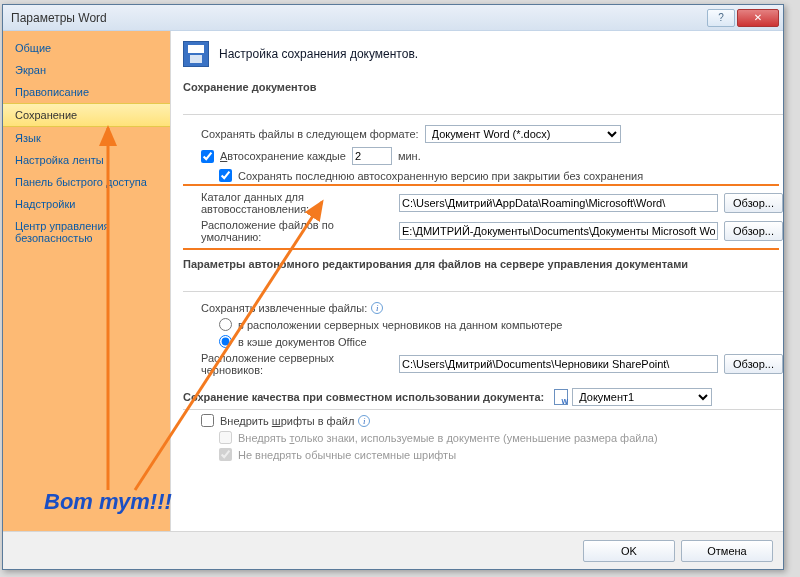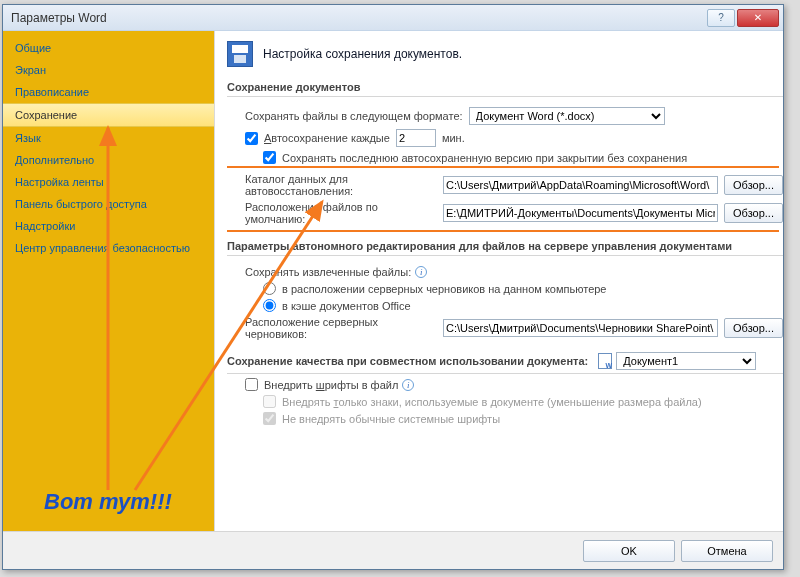--- a/index.html
+++ b/index.html
@@ -46,22 +46,22 @@
     color:#fff; border-color:#a33;
     width:42px;
   }
   .body {
     flex: 1;
     display: flex;
     background: #fff;
     overflow: hidden;
   }
   .sidebar {
-    width: 212px;
-    background: #eab308;
+    width: 168px;
+    background: #fdba74;
     border-right: 1px solid #d9d9d9;
     padding-top: 6px;
   }
   .sidebar .item {
     padding: 5px 12px;
     font-size: 11px;
     color: #0a5aa6;
     cursor: pointer;
   }
   .sidebar .item.selected {
@@ -93,21 +93,21 @@
   }
   .header .save-ico::after{
     content:""; position:absolute; bottom:3px; left:6px; width:12px; height:8px; background:#d8e4f4;
   }
   .header .txt { color:#0f172a; font-size:12px; }
   .section-title {
     font-weight: bold;
     color: #444;
     font-size: 11px;
     margin: 0 0 10px 0;
-    padding-bottom: 3px;
+    padding-bottom: 21px;
     border-bottom: 1px solid #d6d6d6;
   }
   .row {
     display: flex;
     align-items: center;
     margin: 4px 0;
     font-size: 11px;
     color: #444;
   }
   .row .lbl { margin-right: 6px; }
@@ -211,21 +211,20 @@
     <div class="btn close">✕</div>
   </div>
 
   <div class="body">
     <div class="sidebar">
       <div class="item">Общие</div>
       <div class="item">Экран</div>
       <div class="item">Правописание</div>
       <div class="item selected">Сохранение</div>
       <div class="item">Язык</div>
-      <div class="item">Дополнительно</div>
       <div class="item">Настройка ленты</div>
       <div class="item">Панель быстрого доступа</div>
       <div class="item">Надстройки</div>
       <div class="item">Центр управления безопасностью</div>
     </div>
 
     <div class="content">
       <div class="header">
         <div class="save-ico"></div>
         <div class="txt">Настройка сохранения документов.</div>

